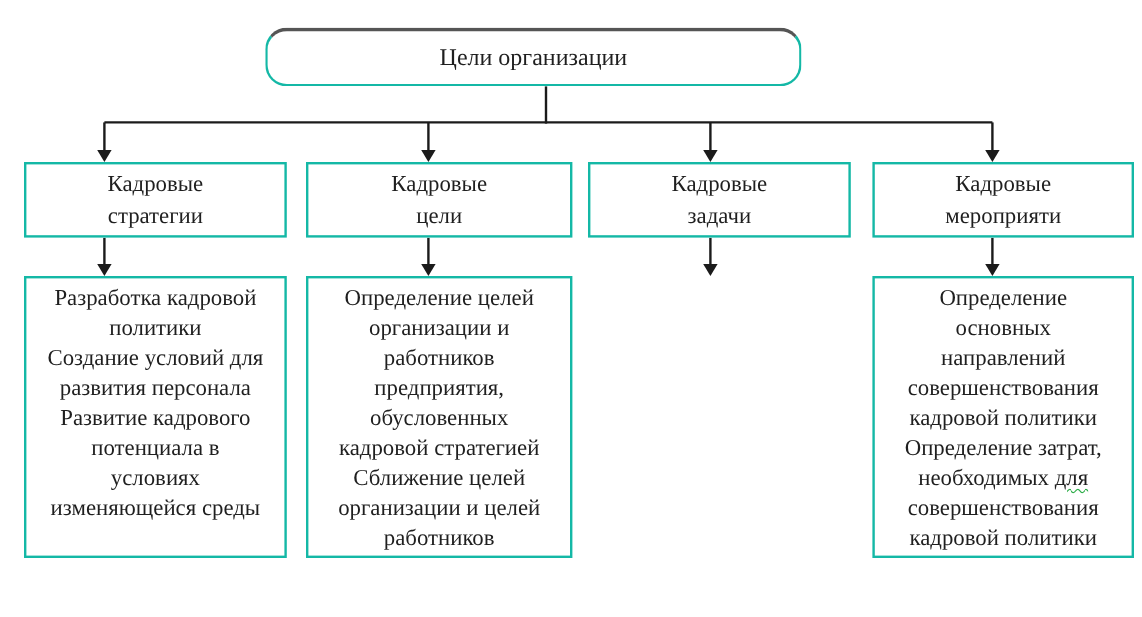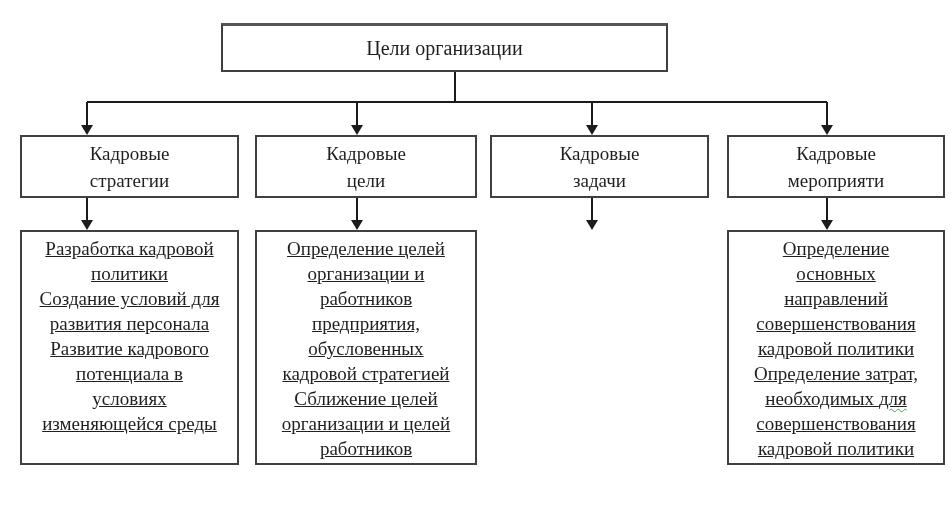--- a/index.html
+++ b/index.html
@@ -20,53 +20,53 @@
     position: absolute;
     left: 0;
     top: 0;
     width: 952px;
     height: 514px;
     pointer-events: none;
   }
   .box {
     position: absolute;
     box-sizing: border-box;
-    border: 2px solid #404040;
+    border: 2px solid #14b8a6;
     background: #ffffff;
     text-align: center;
     white-space: pre-line;
     font-size: 19px;
     line-height: 26px;
   }
   .root-box {
     left: 221px;
     top: 23px;
     width: 447px;
     height: 49px;
     display: flex;
     align-items: center;
     justify-content: center;
     font-size: 20px;
     border-top-width: 3px;
     border-top-color: #555555;
+    border-radius: 18px;
   }
   .head-box {
     top: 135px;
     height: 63px;
     display: flex;
     align-items: center;
     justify-content: center;
     line-height: 27px;
   }
   .body-box {
     top: 230px;
     height: 235px;
     padding-top: 4px;
     line-height: 25px;
-    text-decoration: underline;
   }
   .col-1 { left: 20px;  width: 219px; }
   .col-2 { left: 255px; width: 222px; }
   .col-3 { left: 490px; width: 219px; }
   .col-4 { left: 727px; width: 218px; }
   .squiggle {
     text-decoration: underline;
     text-decoration-style: wavy;
     text-decoration-color: #2fae4a;
     text-decoration-thickness: 1px;

